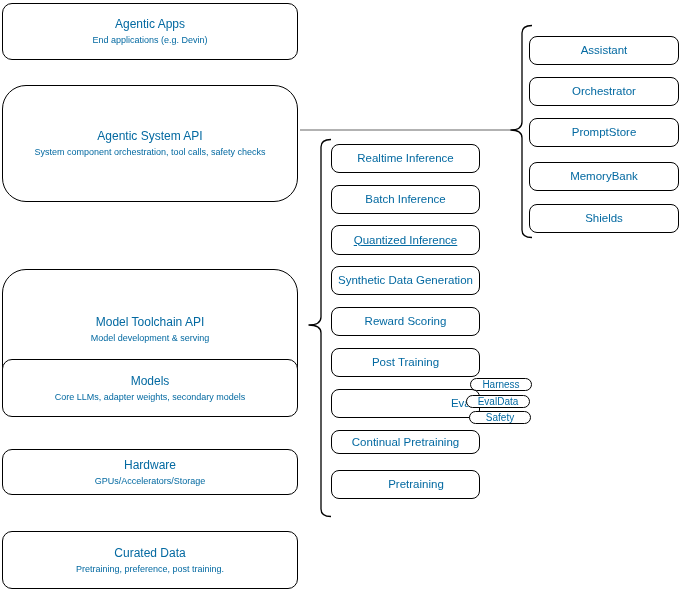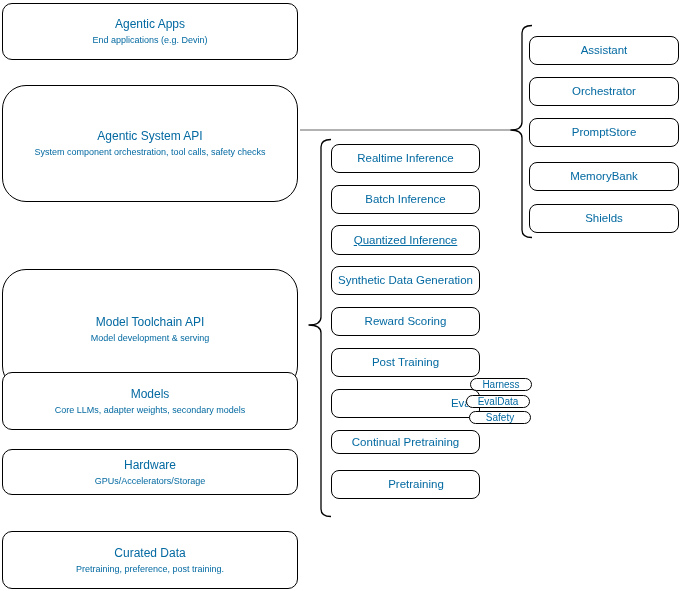--- a/index.html
+++ b/index.html
@@ -89,21 +89,21 @@
   <div class="node r24" style="left:2px; top:85px; width:296px; height:117px;">
     <div class="node-title">Agentic System API</div>
     <div class="node-subtitle">System component orchestration, tool calls, safety checks</div>
   </div>
 
   <div class="node r24" style="left:2px; top:224px; width:296px; height:121px;margin-top:45px;">
     <div class="node-title">Model Toolchain API</div>
     <div class="node-subtitle">Model development &amp; serving</div>
   </div>
 
-  <div class="node r10" style="left:2px; top:372px; width:296px; height:58px;">
+  <div class="node r10" style="left:2px; top:359px; width:296px; height:58px;">
     <div class="node-title">Models</div>
     <div class="node-subtitle">Core LLMs, adapter weights, secondary models</div>
   </div>
 
   <div class="node r10" style="left:2px; top:449px; width:296px; height:46px;">
     <div class="node-title">Hardware</div>
     <div class="node-subtitle">GPUs/Accelerators/Storage</div>
   </div>
 
   <div class="node r10" style="left:2px; top:531px; width:296px; height:58px;">

